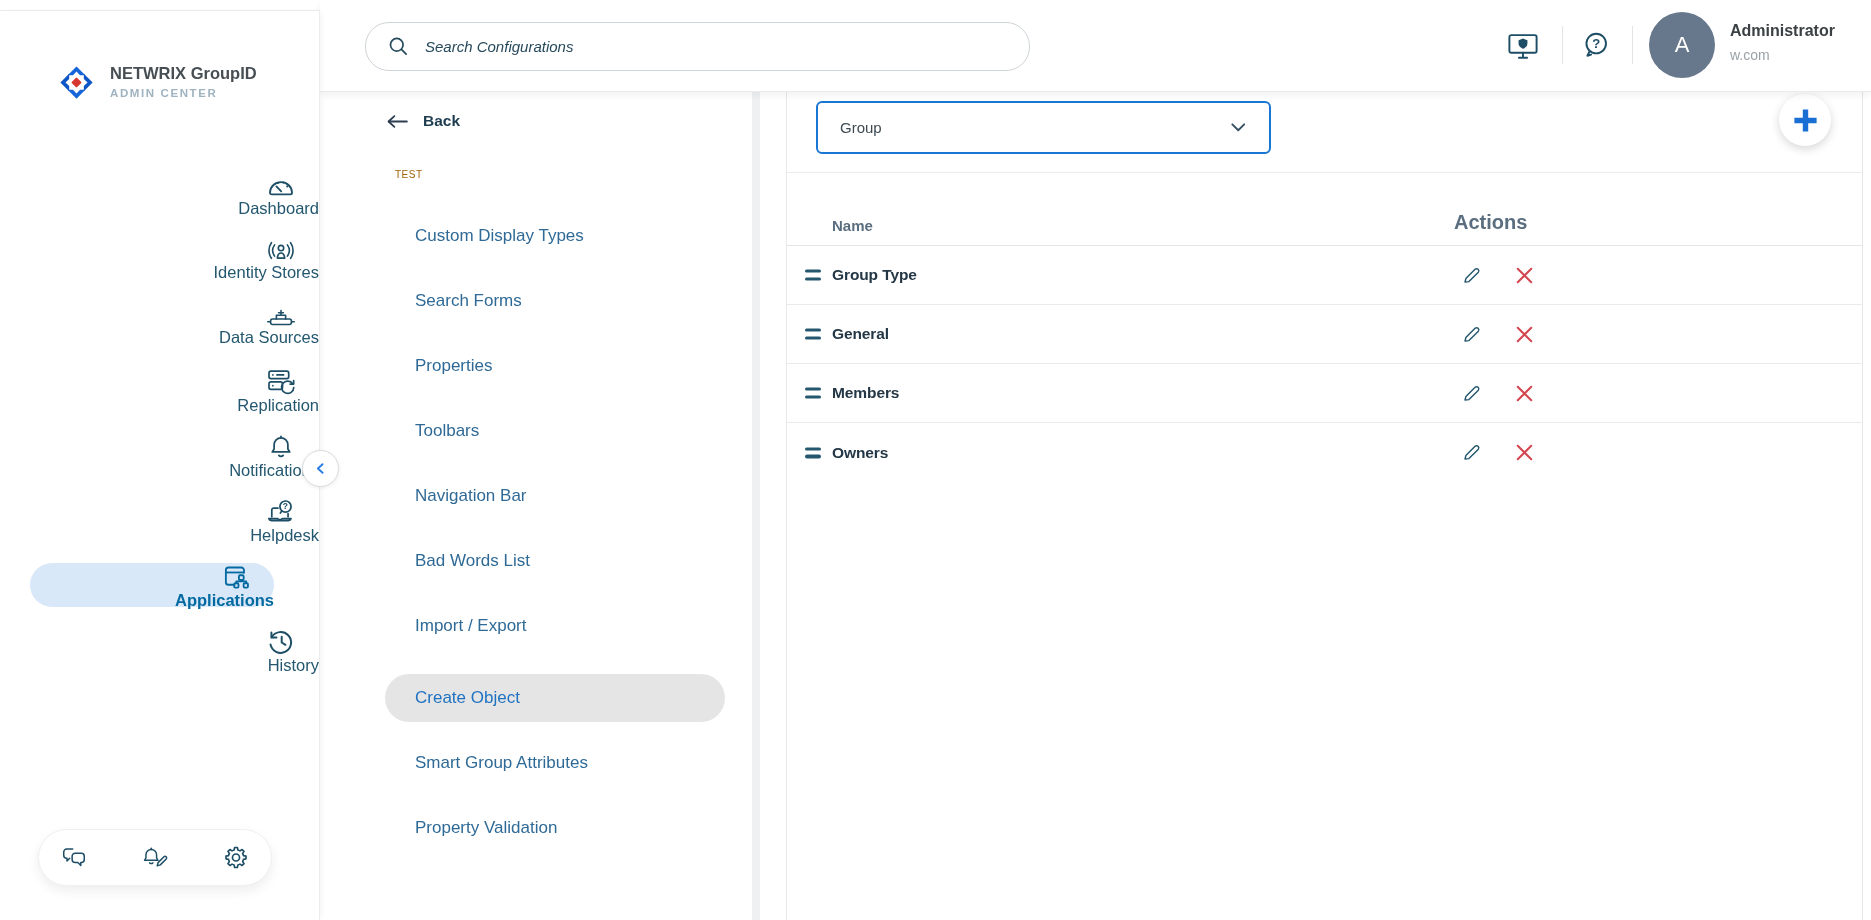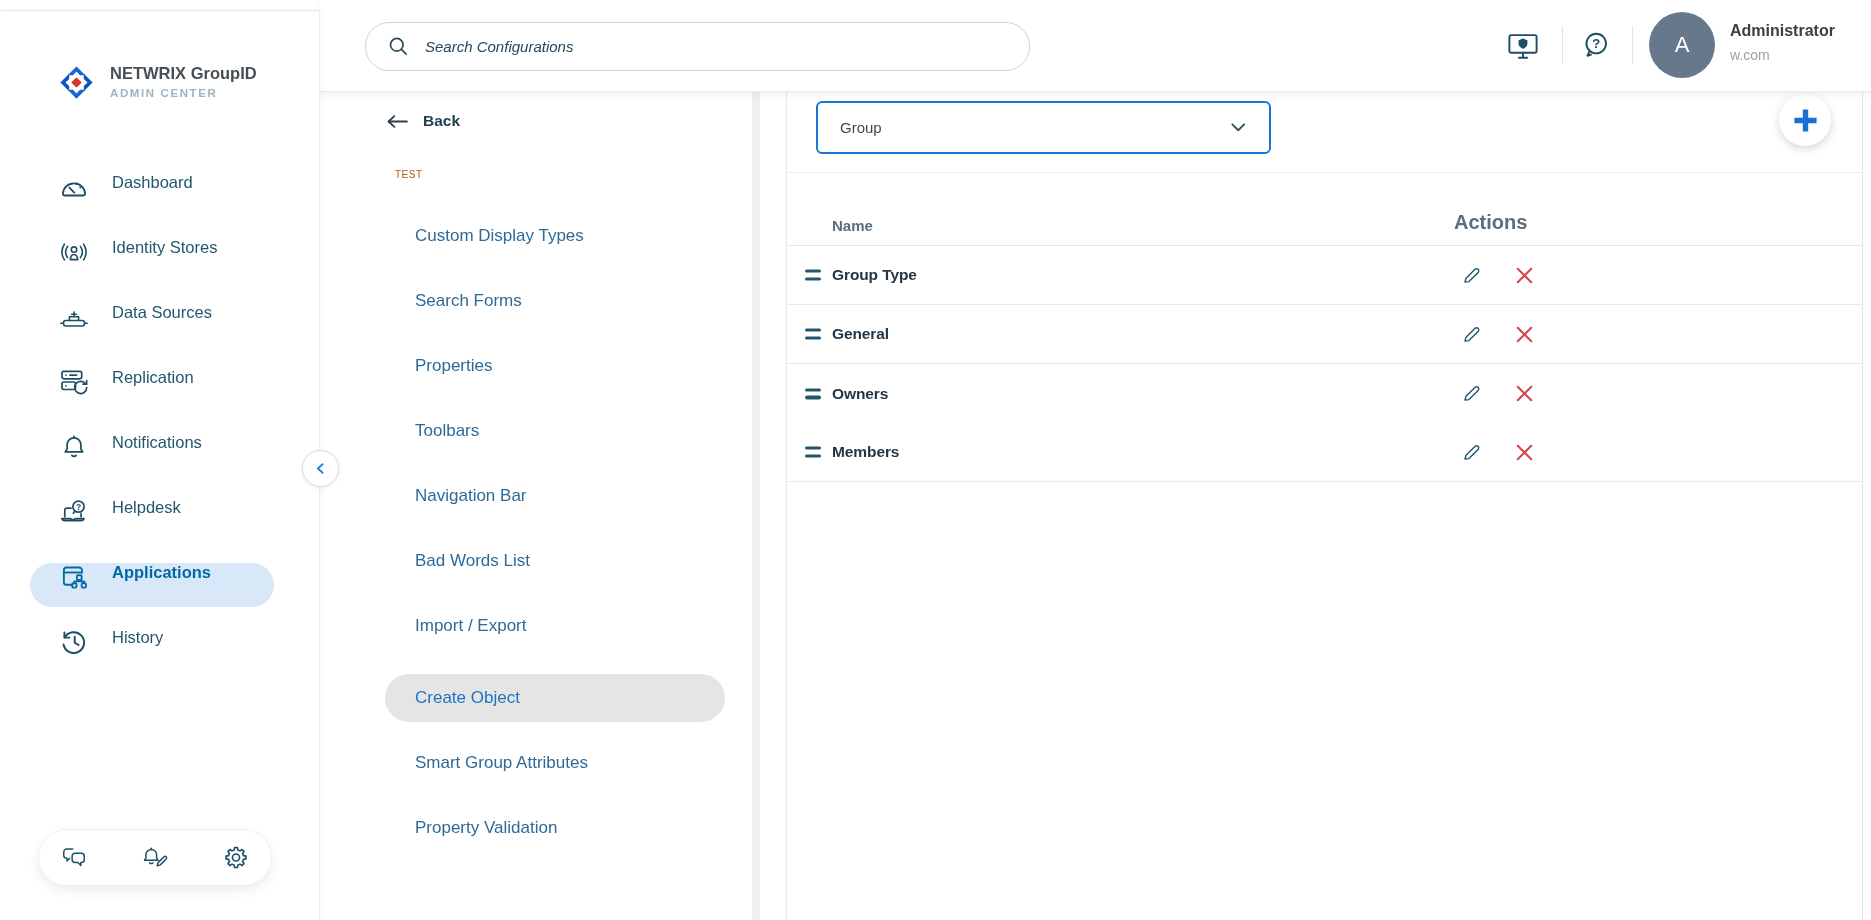--- a/index.html
+++ b/index.html
@@ -25,22 +25,22 @@
   .user-caret{margin-left:14px;display:flex;width:11px;height:8px;}
   .user-org{position:absolute;left:1410px;top:47px;font-size:14px;color:#9aa2a8;}
 
   
   .sidebar{position:absolute;left:0;top:10px;width:320px;height:910px;background:#fff;z-index:6;
            border-top:1px solid #e9e9e9;border-right:1px solid #ededed;box-shadow:3px 0 6px -2px rgba(0,0,0,.05);}
   .logo{position:absolute;left:55px;top:50px;width:43px;height:43px;}
   .brand-title{position:absolute;left:110px;top:53px;font-size:16.5px;font-weight:700;color:#474f54;}
   .brand-sub{position:absolute;left:110px;top:76px;font-size:11.5px;font-weight:700;color:#9fb3c0;letter-spacing:1.6px;}
   .nav{position:absolute;left:0;top:162px;right:0;list-style:none;margin:0;padding:0;}
-  .nav li{height:44px;margin-bottom:21px;display:flex;align-items:flex-start;padding-left:59px;cursor:pointer;
-          color:#23576f;font-size:16.5px;}
+  .nav li{height:44px;margin-bottom:21px;display:flex;align-items:flex-end;padding-left:59px;cursor:pointer;
+          color:#23576f;font-size:16.5px;flex-direction:column;}
   .nav li .icon{width:30px;height:28px;margin-right:23px;display:flex;align-items:center;justify-content:center;color:#1d4e66;}
   .nav li .icon svg{width:100%;height:100%;}
   .nav li.active{margin-left:30px;margin-right:45px;padding-left:29px;background:#d9e8f8;border-radius:22px;}
   .nav li.active,.nav li.active .icon{color:#0369a1;}
   .nav li.active span{font-weight:700;}
   .side-footer{position:absolute;left:38px;top:818px;width:234px;height:57px;border:1px solid #f0f0f0;border-radius:29px;
           background:#fff;box-shadow:0 5px 12px rgba(0,0,0,.07);display:flex;align-items:center;justify-content:space-between;
           padding:0 21px;}
   .side-footer button{width:28px;height:27px;background:none;border:none;padding:0;color:#1d4e66;cursor:pointer;display:flex;}
   .side-footer svg{width:100%;height:100%;}
@@ -431,20 +431,42 @@
         </button>
         <button class="row-btn del-btn">
           <span style="display:flex;">
             <svg viewBox="0 0 18 18" width="18" height="18">
                 <path d="M3.2 3.2l11.6 11.6M14.8 3.2 3.2 14.8" stroke="#d4454e" stroke-width="1.7" stroke-linecap="round"></path>
               </svg>
           </span>
         </button>
       </div>
 
+      <div class="trow">
+        <button class="drag-handle">
+            <i></i>
+            <i></i>
+          </button>
+        <span class="row-name">Members</span>
+        <button class="row-btn edit-btn">
+          <span style="display:flex;">
+            <svg viewBox="0 0 22 22" width="21" height="21">
+                <path d="M4.2 17.8l.9-3.6L15 4.3a2.3 2.3 0 0 1 3.2 3.2L8.3 17.4l-4.1.4z" fill="none" stroke="currentColor" stroke-width="1.5" stroke-linecap="round" stroke-linejoin="round"></path>
+              </svg>
+          </span>
+        </button>
+        <button class="row-btn del-btn">
+          <span style="display:flex;">
+            <svg viewBox="0 0 18 18" width="18" height="18">
+                <path d="M3.2 3.2l11.6 11.6M14.8 3.2 3.2 14.8" stroke="#d4454e" stroke-width="1.7" stroke-linecap="round"></path>
+              </svg>
+          </span>
+        </button>
+      </div>
+
       <div class="trow last">
         <button class="drag-handle">
             <i></i>
             <i></i>
           </button>
         <span class="row-name">Owners</span>
         <button class="row-btn edit-btn">
           <span style="display:flex;">
             <svg viewBox="0 0 22 22" width="21" height="21">
                 <path d="M4.2 17.8l.9-3.6L15 4.3a2.3 2.3 0 0 1 3.2 3.2L8.3 17.4l-4.1.4z" fill="none" stroke="currentColor" stroke-width="1.5" stroke-linecap="round" stroke-linejoin="round"></path>
@@ -452,40 +474,18 @@
           </span>
         </button>
         <button class="row-btn del-btn">
           <span style="display:flex;">
             <svg viewBox="0 0 18 18" width="18" height="18">
                 <path d="M3.2 3.2l11.6 11.6M14.8 3.2 3.2 14.8" stroke="#d4454e" stroke-width="1.7" stroke-linecap="round"></path>
               </svg>
           </span>
         </button>
       </div>
-
-      <div class="trow">
-        <button class="drag-handle">
-            <i></i>
-            <i></i>
-          </button>
-        <span class="row-name">Members</span>
-        <button class="row-btn edit-btn">
-          <span style="display:flex;">
-            <svg viewBox="0 0 22 22" width="21" height="21">
-                <path d="M4.2 17.8l.9-3.6L15 4.3a2.3 2.3 0 0 1 3.2 3.2L8.3 17.4l-4.1.4z" fill="none" stroke="currentColor" stroke-width="1.5" stroke-linecap="round" stroke-linejoin="round"></path>
-              </svg>
-          </span>
-        </button>
-        <button class="row-btn del-btn">
-          <span style="display:flex;">
-            <svg viewBox="0 0 18 18" width="18" height="18">
-                <path d="M3.2 3.2l11.6 11.6M14.8 3.2 3.2 14.8" stroke="#d4454e" stroke-width="1.7" stroke-linecap="round"></path>
-              </svg>
-          </span>
-        </button>
-      </div>
     </div>
 
     <div class="content-edge"></div>
   </main>
 
 </div>
 
 </body></html>

